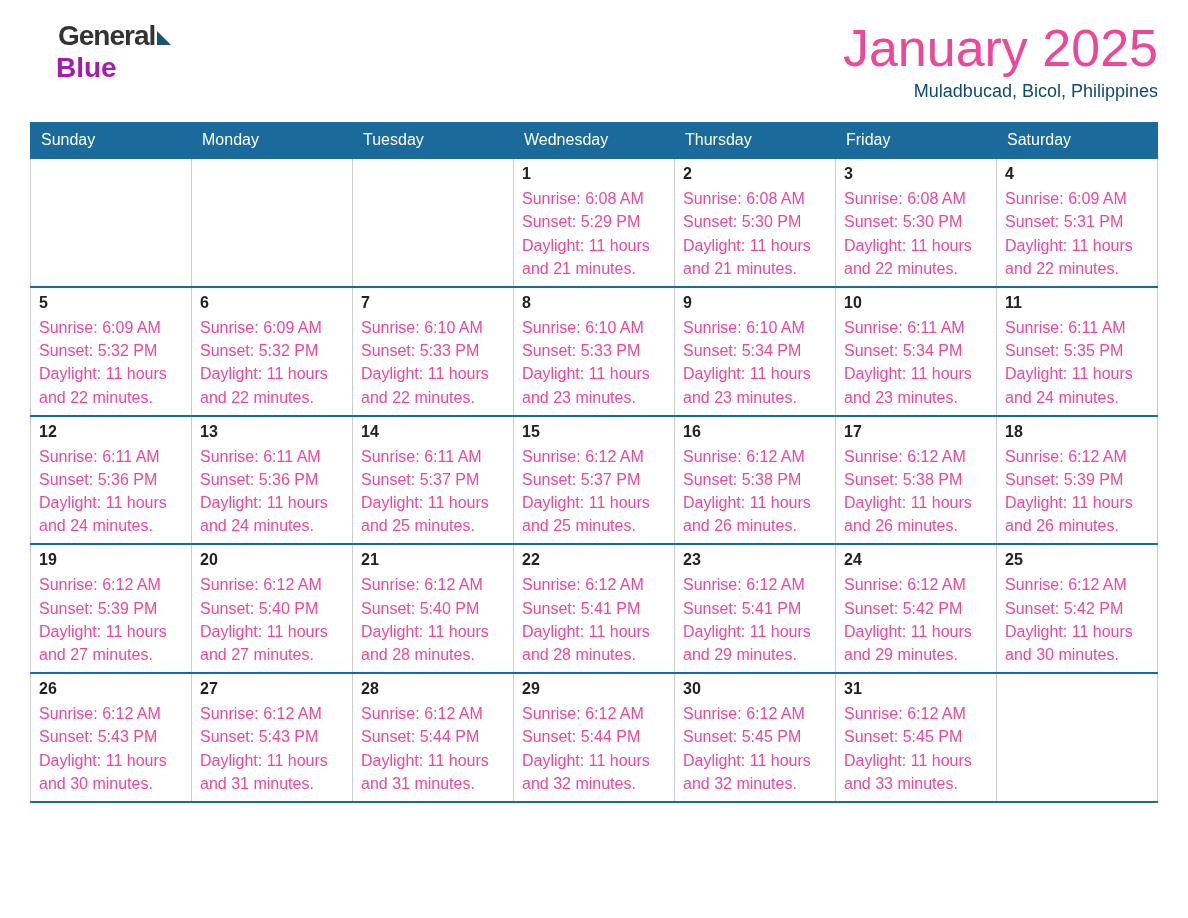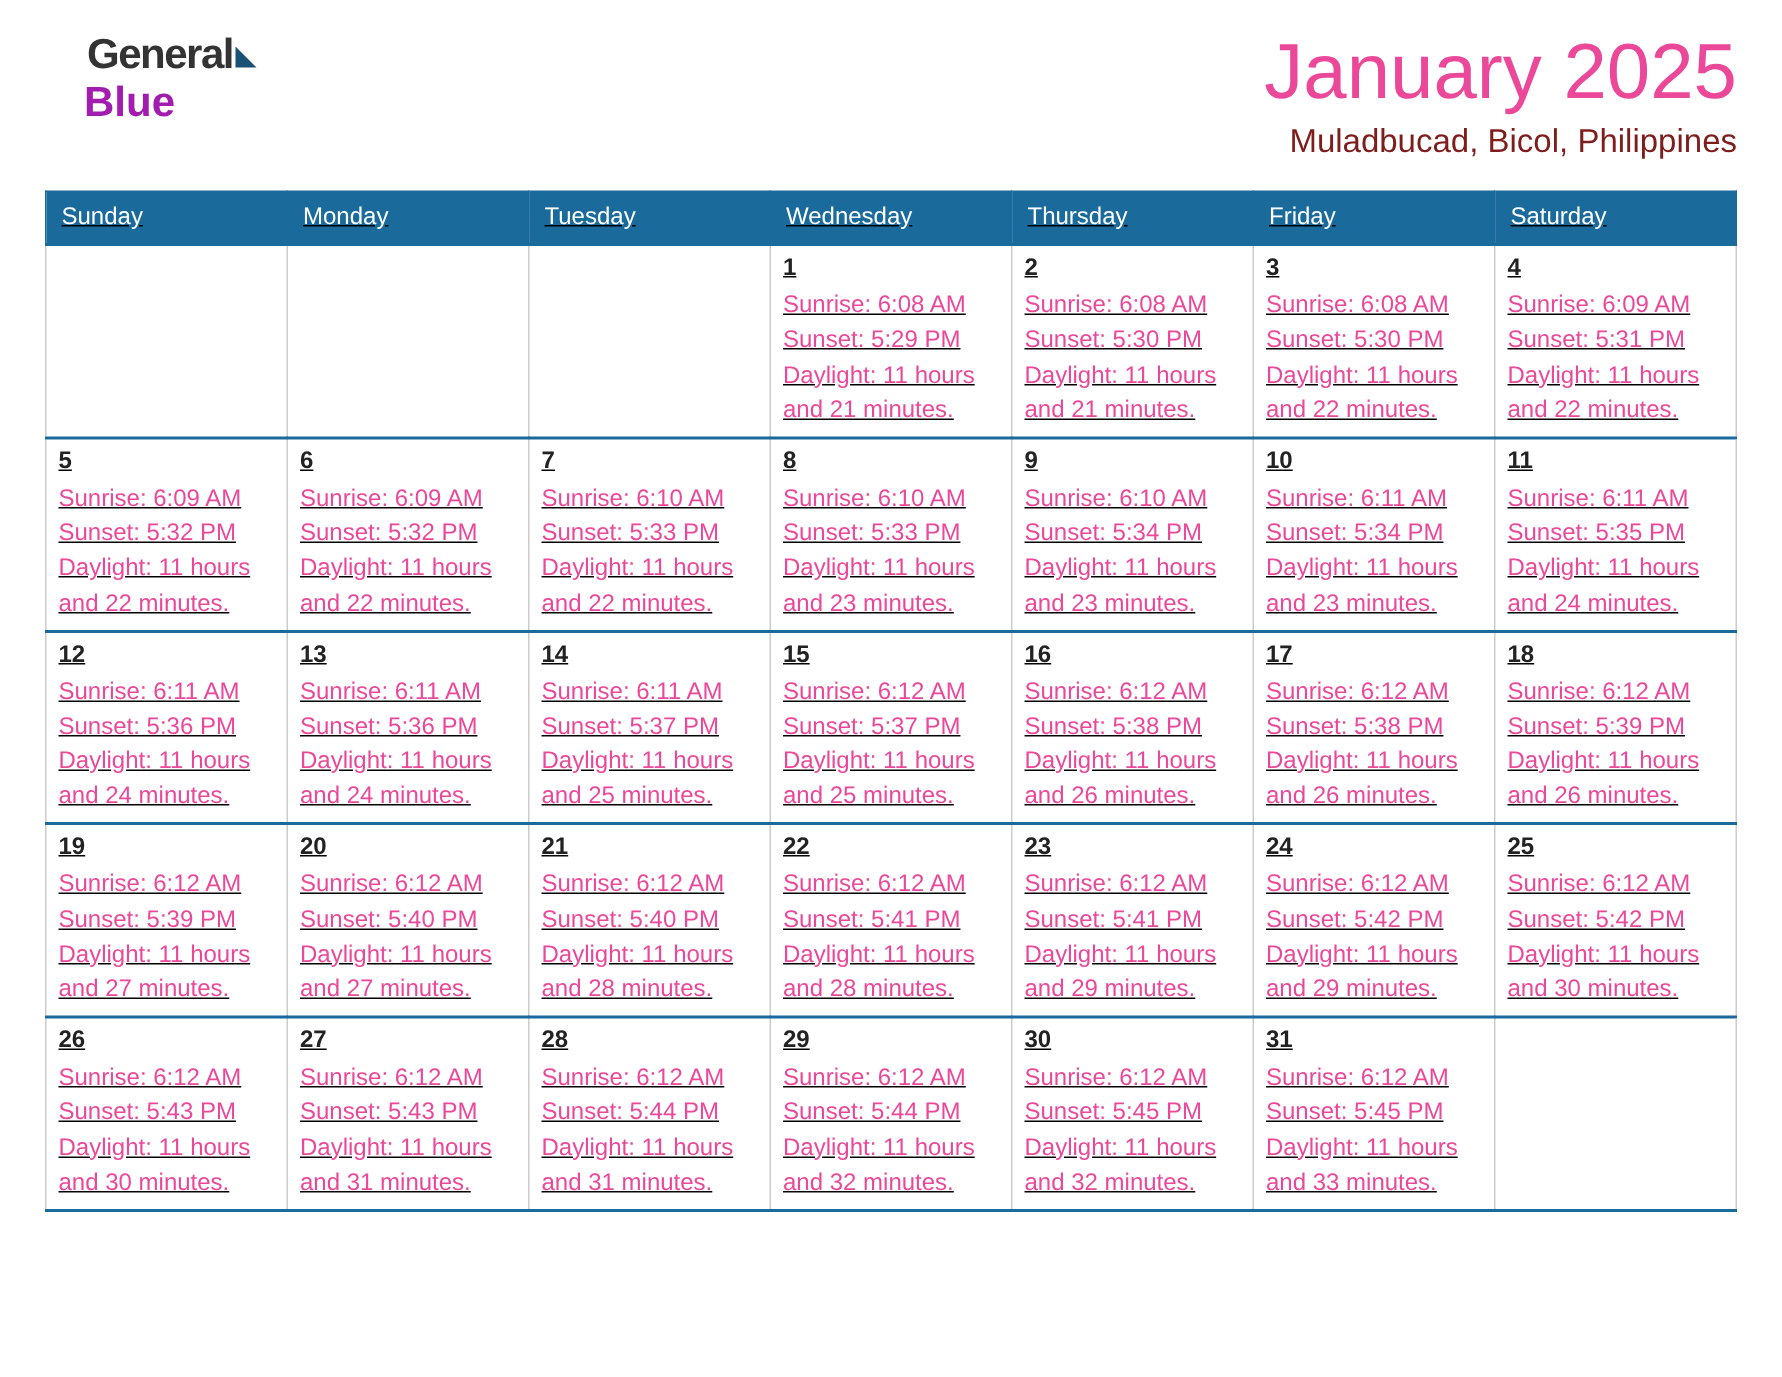--- a/index.html
+++ b/index.html
@@ -50,29 +50,28 @@
     .title-block {
       text-align: right;
     }
     .month-title {
       font-size: 52px;
       font-weight: normal;
       color: #ec4899;
       line-height: 1.1;
     }
     .location-title {
-      font-size: 22px;
-      color: #7f1d1d;
+      font-size: 18px;
+      color: #0c4a6e;
       margin-top: 4px;
     }
     .calendar-table {
       width: 100%;
       border-collapse: collapse;
       border: 1px solid #aaa;
-      text-decoration: underline;
     }
     .calendar-table th {
       background-color: #1a6b9c;
       color: #fff;
       font-size: 16px;
       font-weight: normal;
       padding: 8px 10px;
       text-align: left;
       border: 1px solid #1a6b9c;
     }

